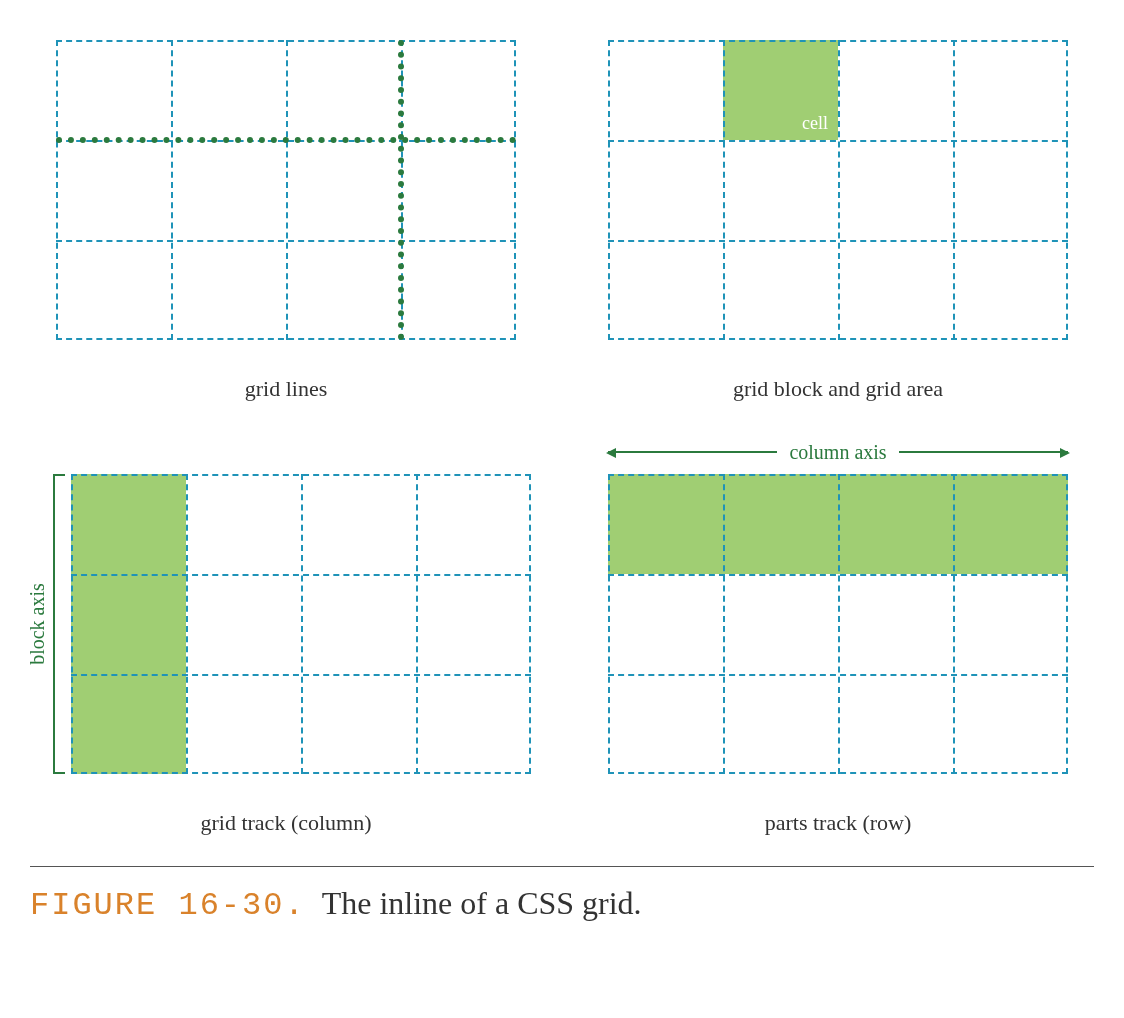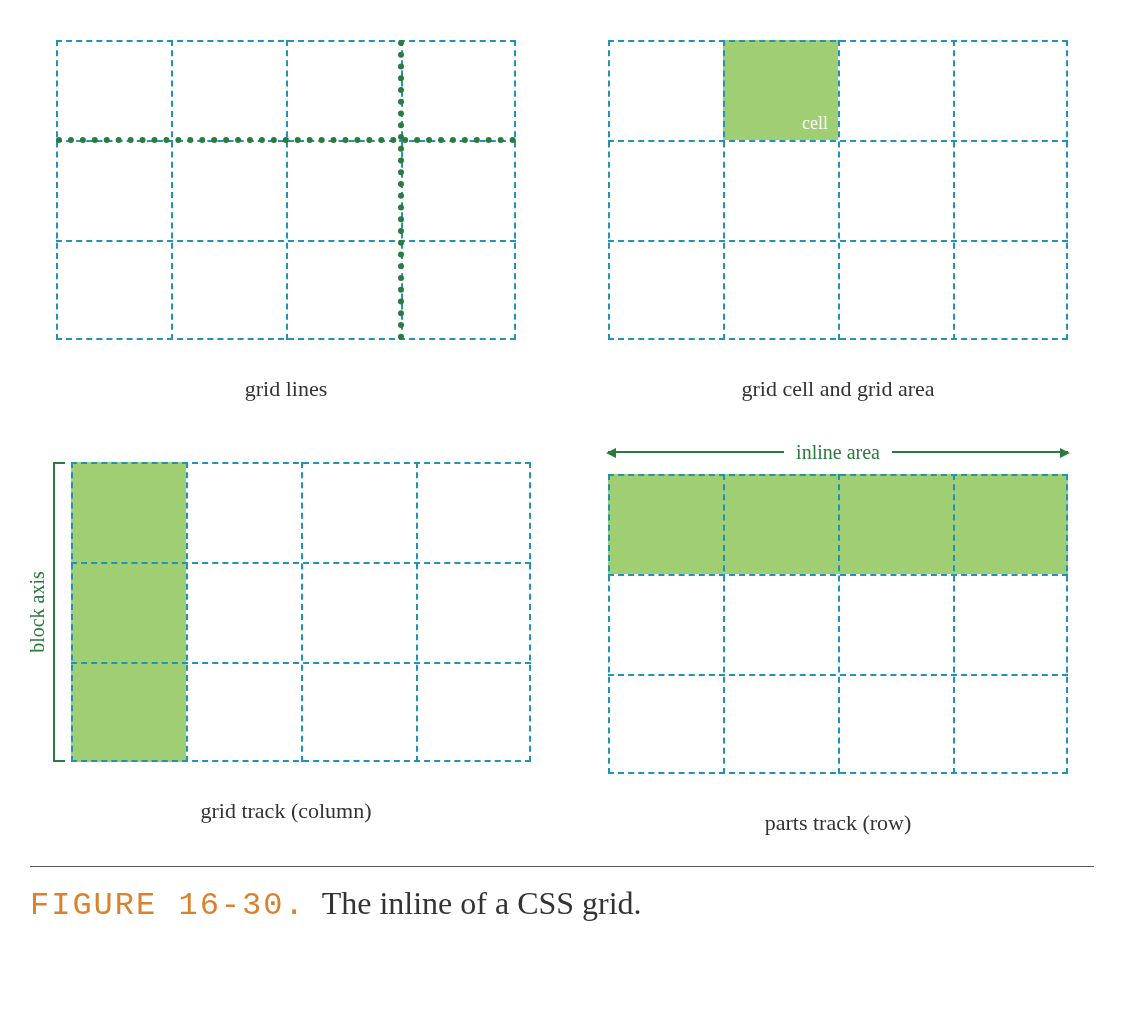--- a/index.html
+++ b/index.html
@@ -14,20 +14,21 @@
   .diagram-grid {
     display: grid;
     grid-template-columns: 1fr 1fr;
     gap: 60px 40px;
     margin-bottom: 30px;
   }
   .panel {
     display: flex;
     flex-direction: column;
     align-items: center;
+    justify-content: flex-end;
   }
   .panel-caption {
     margin-top: 36px;
     font-size: 22px;
     color: #333;
     text-align: center;
   }
   
   .gridbox {
     position: relative;
@@ -183,21 +184,21 @@
       <div class="hl" style="left:25%; top:0; width:25%; height:33.33%;">
         <span class="hl-label" style="right:10px; bottom:6px;">cell</span>
       </div>
       <div class="frame"></div>
       <div class="hline h1"></div>
       <div class="hline h2"></div>
       <div class="vline v1"></div>
       <div class="vline v2"></div>
       <div class="vline v3"></div>
     </div>
-    <div class="panel-caption">grid cell and grid area</div>
+    <div class="panel-caption">grid block and grid area</div>
   </div>
 
   <div class="panel panel-c">
     <div class="gridbox">
       <div class="axis-bracket-v"></div>
       <div class="axis-label-v">block axis</div>
       <div class="hl" style="left:0; top:0; width:25%; height:100%;"></div>
       <div class="frame"></div>
       <div class="hline h1"></div>
       <div class="hline h2"></div>
@@ -205,21 +206,21 @@
       <div class="vline v2"></div>
       <div class="vline v3"></div>
     </div>
     <div class="panel-caption">grid track (column)</div>
   </div>
 
   <div class="panel panel-d">
     <div class="gridbox">
       <div class="axis-wrap-top">
         <div class="axis-arrow-line left"></div>
-        <span class="axis-title-top">inline area</span>
+        <span class="axis-title-top">column axis</span>
         <div class="axis-arrow-line right"></div>
       </div>
       <div class="hl" style="left:0; top:0; width:100%; height:33.33%;"></div>
       <div class="frame"></div>
       <div class="hline h1"></div>
       <div class="hline h2"></div>
       <div class="vline v1"></div>
       <div class="vline v2"></div>
       <div class="vline v3"></div>
     </div>

